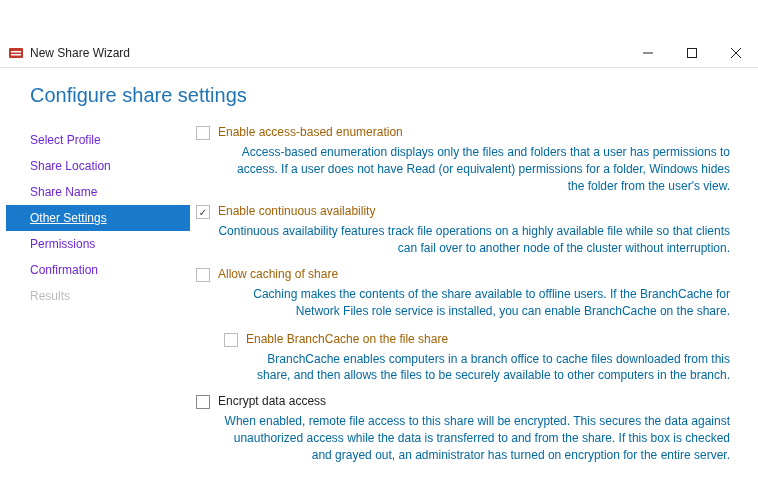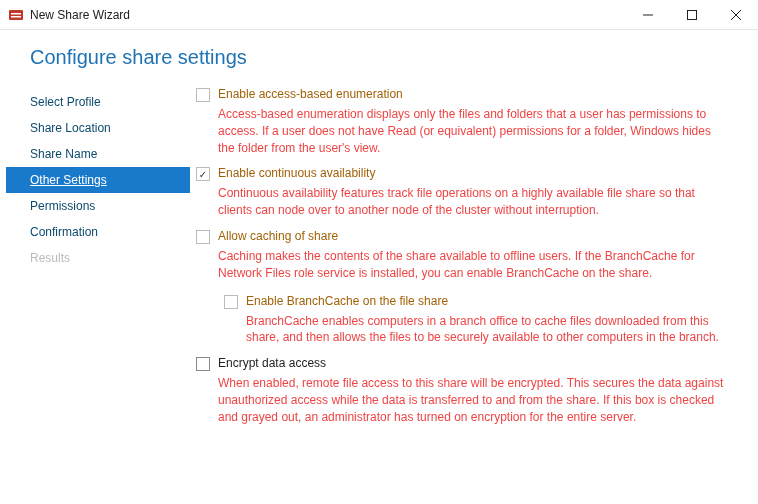--- a/index.html
+++ b/index.html
@@ -1,36 +1,36 @@
 <!DOCTYPE html>
 <html><head>
 <meta charset="utf-8">
 <style>
   * { box-sizing: border-box; margin: 0; padding: 0; }
   body { font-family: "Segoe UI", Arial, sans-serif; font-size: 12px; background: #fff; color: #222; width: 758px; height: 504px; overflow: hidden; }
-  .titlebar { display: flex; align-items: center; height: 30px; padding: 0 0 0 8px; border-bottom: 1px solid #e5e5e5; }
+  .titlebar { display: flex; align-items: center; height: 30px; padding: 0 0 0 8px; border-bottom: 1px solid #e5e5e5; margin-top: 38px; }
   .titlebar .icon { width: 16px; height: 16px; margin-right: 6px; }
   .titlebar .title { flex: 1; font-size: 12px; color: #222; }
   .titlebar .winbtn { width: 44px; height: 30px; display: flex; align-items: center; justify-content: center; }
   .titlebar .winbtn svg { width: 10px; height: 10px; }
   .main { display: flex; height: 420px; }
   .pagetitle { font-size: 20px; font-weight: 400; color: #1e73b5; padding: 16px 0 18px 30px; }
   .sidebar { width: 190px; padding-top: 2px; padding-left: 6px; }
-  .sidebar .step { padding: 6px 12px 6px 24px; font-size: 12px; color: #0c4a6e; }
+  .sidebar .step { padding: 6px 12px 6px 24px; font-size: 12px; color: #6d28d9; }
   .sidebar .step.selected { background: #1979ca; color: #fff; text-decoration: underline; }
   .sidebar .step.disabled { color: #bbb; }
   .content { flex: 1; padding: 0 28px 0 6px; overflow-y: auto; }
   .option { margin-bottom: 10px; }
   .optrow { display: flex; align-items: flex-start; }
   .chk { width: 14px; height: 14px; border: 1px solid #888; margin-right: 8px; flex-shrink: 0; margin-top: 1px; display:flex; align-items:center; justify-content:center; font-size:10px; color:#333; }
   .chk.disabled { border-color: #bbb; }
   .chk.checked::after { content: "✓"; }
   .optlabel { font-size: 12px; color: #222; }
   .optlabel.disabled { color: #a16207; }
-  .desc { font-size: 12px; color: #ef4444; margin-left: 22px; margin-top: 4px; line-height: 1.4; }
+  .desc { font-size: 12px; color: #0369a1; margin-left: 22px; margin-top: 4px; line-height: 1.4; text-align: right; }
   .nested { margin-left: 28px; margin-top: 12px; }
 </style>
 </head>
 <body>
 
 <div class="titlebar">
   <span class="icon">
     <svg viewBox="0 0 16 16">
         <rect x="1" y="3" width="14" height="10" fill="#c0392b" rx="1"></rect>
         <rect x="3" y="6" width="10" height="1.5" fill="#fff"></rect>
@@ -77,21 +77,21 @@
         <span class="optlabel disabled">Enable access-based enumeration</span>
       </div>
       <div class="desc">Access-based enumeration displays only the files and folders that a user has permissions to access. If a user does not have Read (or equivalent) permissions for a folder, Windows hides the folder from the user's view.</div>
     </div>
 
     <div class="option">
       <div class="optrow">
         <span class="chk disabled checked"></span>
         <span class="optlabel disabled">Enable continuous availability</span>
       </div>
-      <div class="desc">Continuous availability features track file operations on a highly available file share so that clients can node over to another node of the cluster without interruption.</div>
+      <div class="desc">Continuous availability features track file operations on a highly available file while so that clients can fail over to another node of the cluster without interruption.</div>
     </div>
 
     <div class="option">
       <div class="optrow">
         <span class="chk disabled"></span>
         <span class="optlabel disabled">Allow caching of share</span>
       </div>
       <div class="desc">Caching makes the contents of the share available to offline users. If the BranchCache for Network Files role service is installed, you can enable BranchCache on the share.</div>
 
       <div class="nested">

